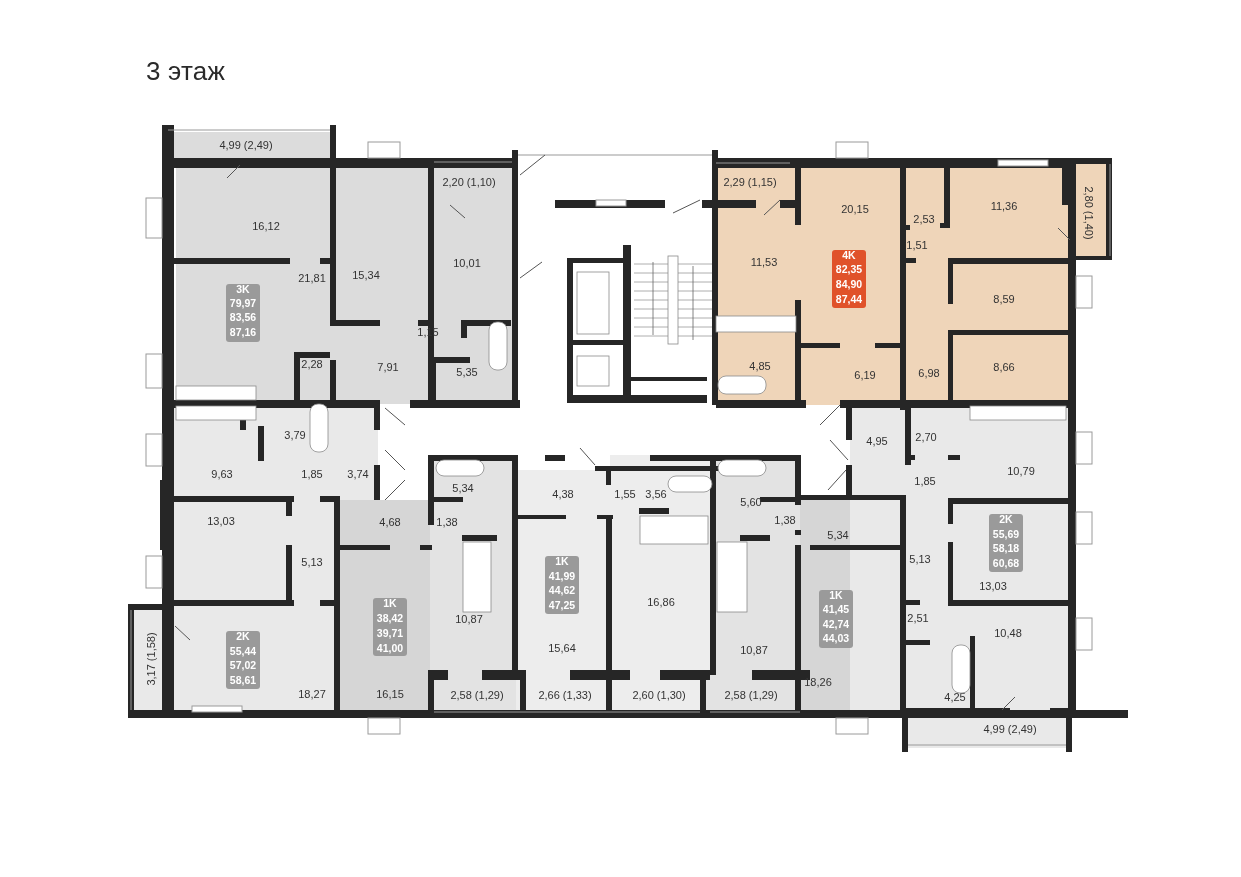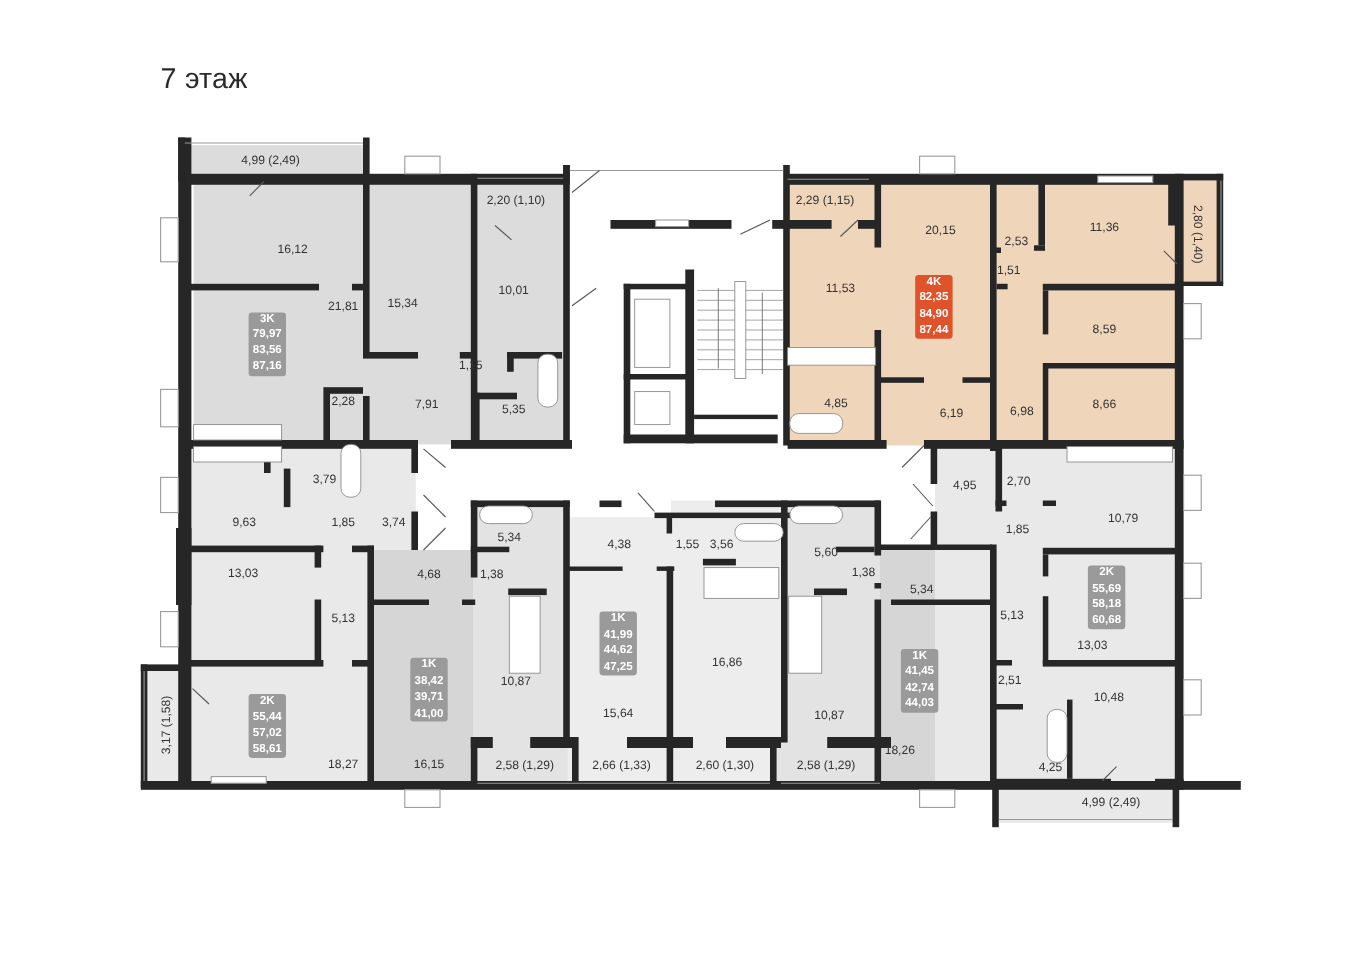--- a/index.html
+++ b/index.html
@@ -9,21 +9,21 @@
   .lbl{font-family:"Liberation Sans",sans-serif;font-size:11px;fill:#333;text-anchor:middle;dominant-baseline:middle;}
   .badge-txt{font-family:"Liberation Sans",sans-serif;font-size:10.5px;fill:#fff;font-weight:bold;text-anchor:middle;dominant-baseline:middle;}
   .wall{fill:#262626;}
   .win{fill:#fff;stroke:#9a9a9a;stroke-width:1;}
   .fix{fill:#fff;stroke:#8a8a8a;stroke-width:0.8;}
   .door{stroke:#555;stroke-width:1;}
 </style>
 </head>
 <body>
 
-<div class="title">7 этаж</div>
+<div class="title">3 этаж</div>
 
 <svg width="1241" height="877" viewBox="0 0 1241 877">
 
   <g>
     <rect x="170" y="132" width="162" height="30" fill="#dcdcdc"></rect>
     <rect x="176" y="168" width="340" height="236" fill="#dcdcdc"></rect>
   </g>
 
   <g>
     <rect x="716" y="165" width="355" height="240" fill="#efd5b9"></rect>

